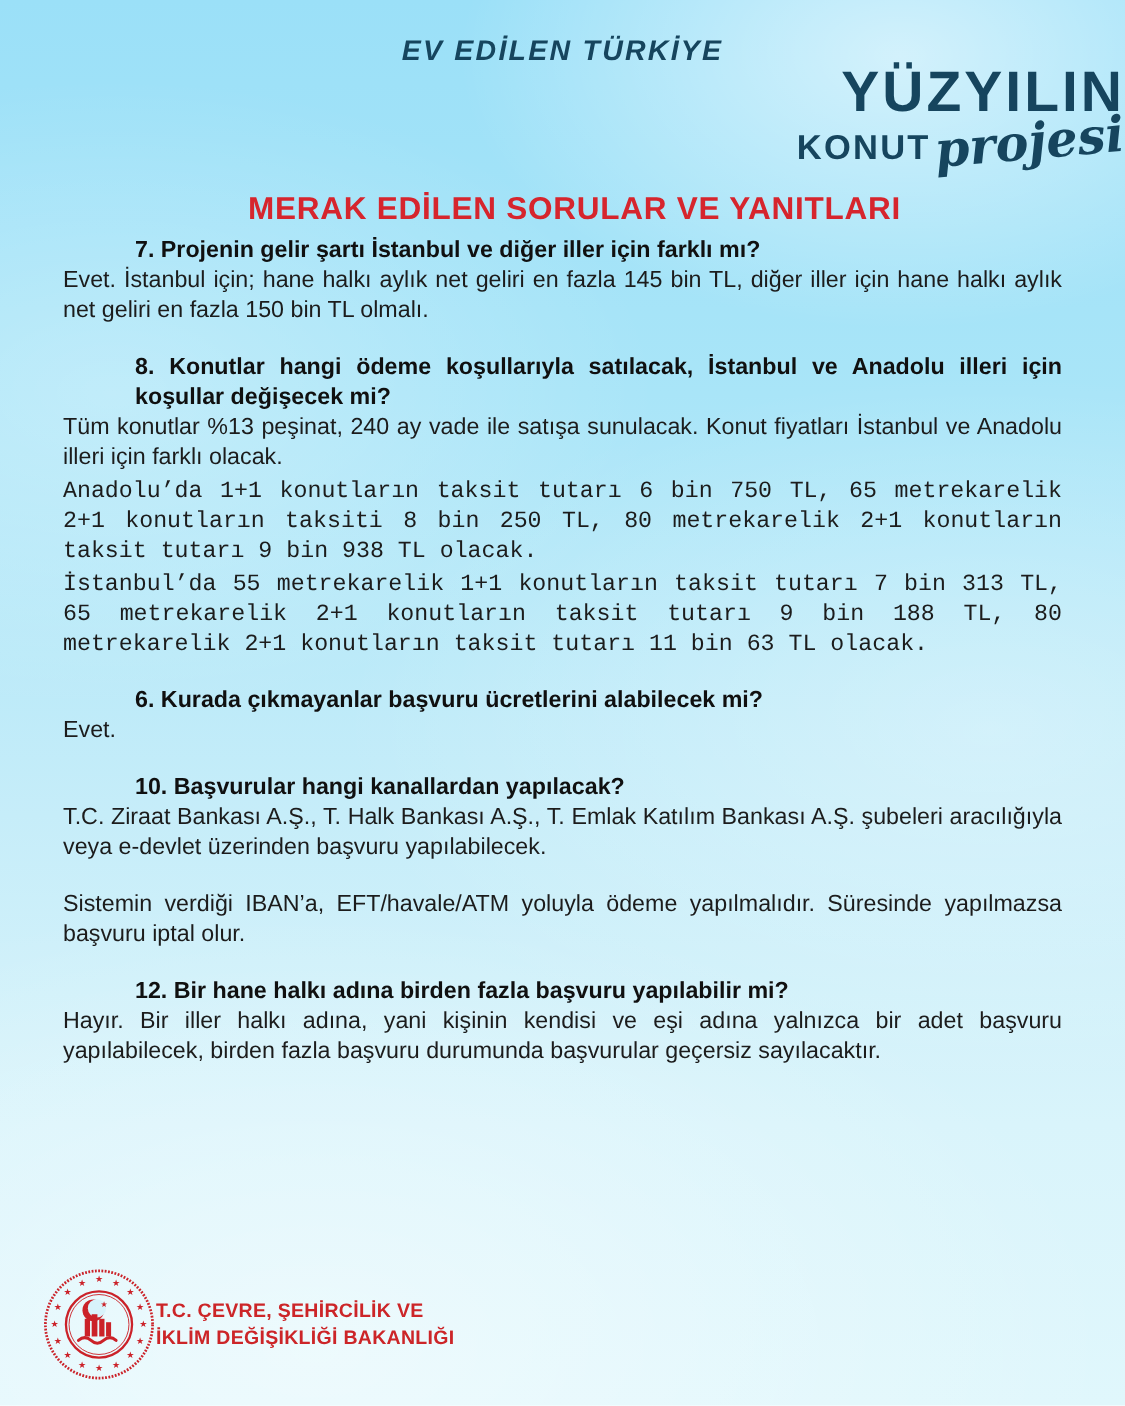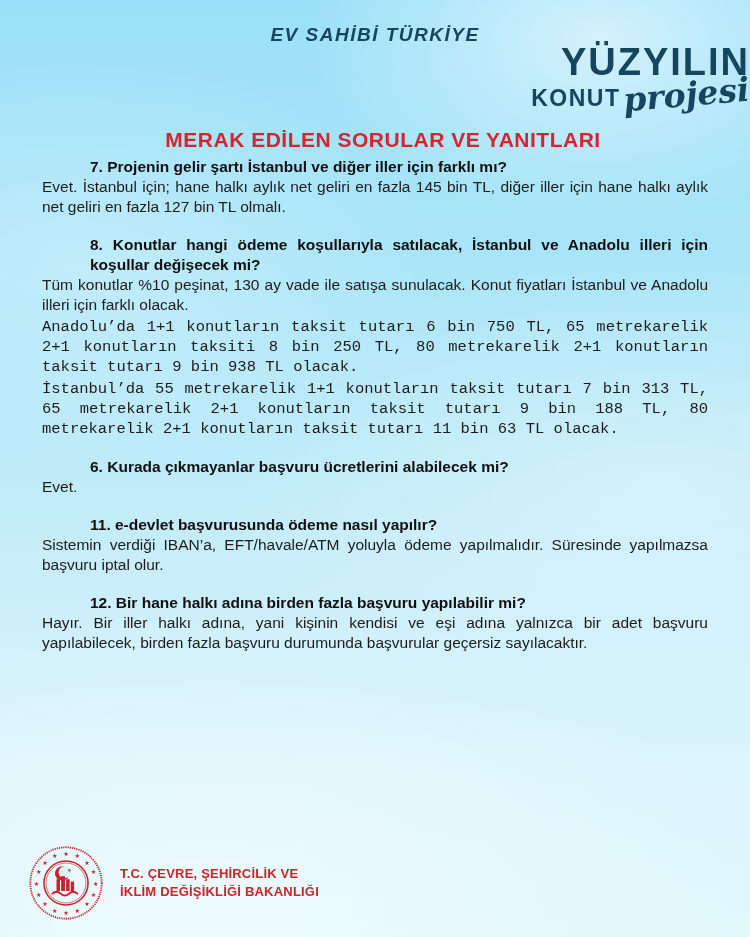--- a/index.html
+++ b/index.html
@@ -55,64 +55,67 @@
   }
   .qa p {
     font-size:15.5px; font-weight:400;
     line-height:20px; text-align:justify;
   }
   .qa p + p { margin-top:2px;font-family:Liberation Mono, monospace; }
 
   
   .footer {
     position:absolute; left:28px; bottom:16px;
-    display:flex; align-items:center; gap:16px;
+    display:flex; align-items:center; gap:0;
   }
   .ministry {
     color:#cc2528; font-weight:700; font-size:13px;
     line-height:1.35; letter-spacing:.2px;
   }
 </style>
 </head>
 <body>
 
 <div class="page">
 
   <header class="header">
-    <div class="tagline">EV SAHİBİ TÜRKİYE</div>
+    <div class="tagline">EV EDİLEN TÜRKİYE</div>
     <div class="big-title">YÜZYILIN</div>
     <div class="line3">
       <span class="konut">KONUT</span>
       <span class="script">projesi</span>
     </div>
     <div class="section-title">MERAK EDİLEN SORULAR VE YANITLARI</div>
   </header>
 
   <main class="content">
 
     <section class="qa">
       <h2>7. Projenin gelir şartı İstanbul ve diğer iller için farklı mı?</h2>
-      <p>Evet. İstanbul için; hane halkı aylık net geliri en fazla 145 bin TL, diğer iller için hane halkı aylık net geliri en fazla 127 bin TL olmalı.</p>
+      <p>Evet. İstanbul için; hane halkı aylık net geliri en fazla 145 bin TL, diğer iller için hane halkı aylık net geliri en fazla 150 bin TL olmalı.</p>
     </section>
 
     <section class="qa">
       <h2>8. Konutlar hangi ödeme koşullarıyla satılacak, İstanbul ve Anadolu illeri için koşullar değişecek mi?</h2>
-      <p>Tüm konutlar %10 peşinat, 130 ay vade ile satışa sunulacak. Konut fiyatları İstanbul ve Anadolu illeri için farklı olacak.</p>
+      <p>Tüm konutlar %13 peşinat, 240 ay vade ile satışa sunulacak. Konut fiyatları İstanbul ve Anadolu illeri için farklı olacak.</p>
       <p>Anadolu’da 1+1 konutların taksit tutarı 6 bin 750 TL, 65 metrekarelik 2+1 konutların taksiti 8 bin 250 TL, 80 metrekarelik 2+1 konutların taksit tutarı 9 bin 938 TL olacak.</p>
       <p>İstanbul’da 55 metrekarelik 1+1 konutların taksit tutarı 7 bin 313 TL, 65 metrekarelik 2+1 konutların taksit tutarı 9 bin 188 TL, 80 metrekarelik 2+1 konutların taksit tutarı 11 bin 63 TL olacak.</p>
     </section>
 
     <section class="qa">
       <h2>6. Kurada çıkmayanlar başvuru ücretlerini alabilecek mi?</h2>
       <p>Evet.</p>
     </section>
 
+    <section class="qa">
+      <h2>10. Başvurular hangi kanallardan yapılacak?</h2>
+      <p>T.C. Ziraat Bankası A.Ş., T. Halk Bankası A.Ş., T. Emlak Katılım Bankası A.Ş. şubeleri aracılığıyla veya e-devlet üzerinden başvuru yapılabilecek.</p>
+    </section>
 
     <section class="qa">
-      <h2>11. e-devlet başvurusunda ödeme nasıl yapılır?</h2>
       <p>Sistemin verdiği IBAN’a, EFT/havale/ATM yoluyla ödeme yapılmalıdır. Süresinde yapılmazsa başvuru iptal olur.</p>
     </section>
 
     <section class="qa">
       <h2>12. Bir hane halkı adına birden fazla başvuru yapılabilir mi?</h2>
       <p>Hayır. Bir iller halkı adına, yani kişinin kendisi ve eşi adına yalnızca bir adet başvuru yapılabilecek, birden fazla başvuru durumunda başvurular geçersiz sayılacaktır.</p>
     </section>
 
 
   </main>

